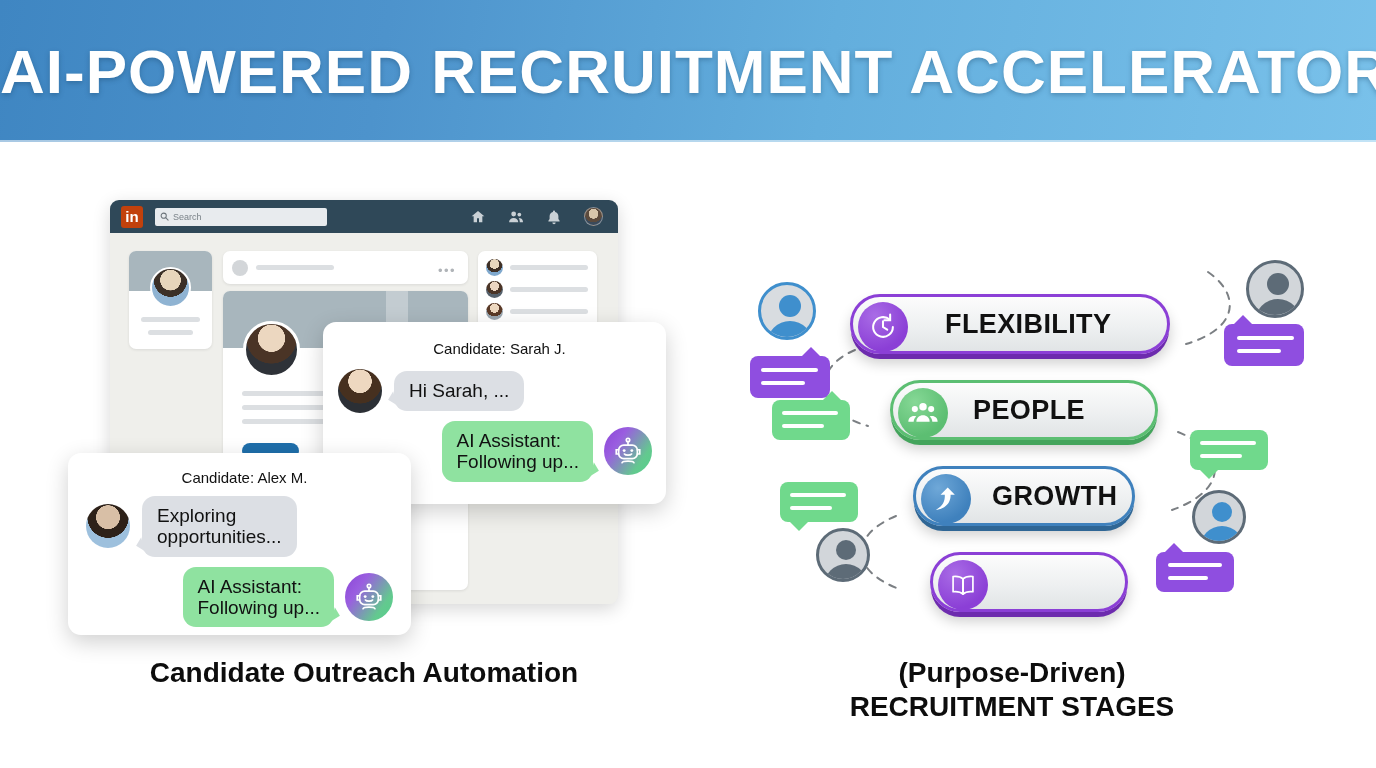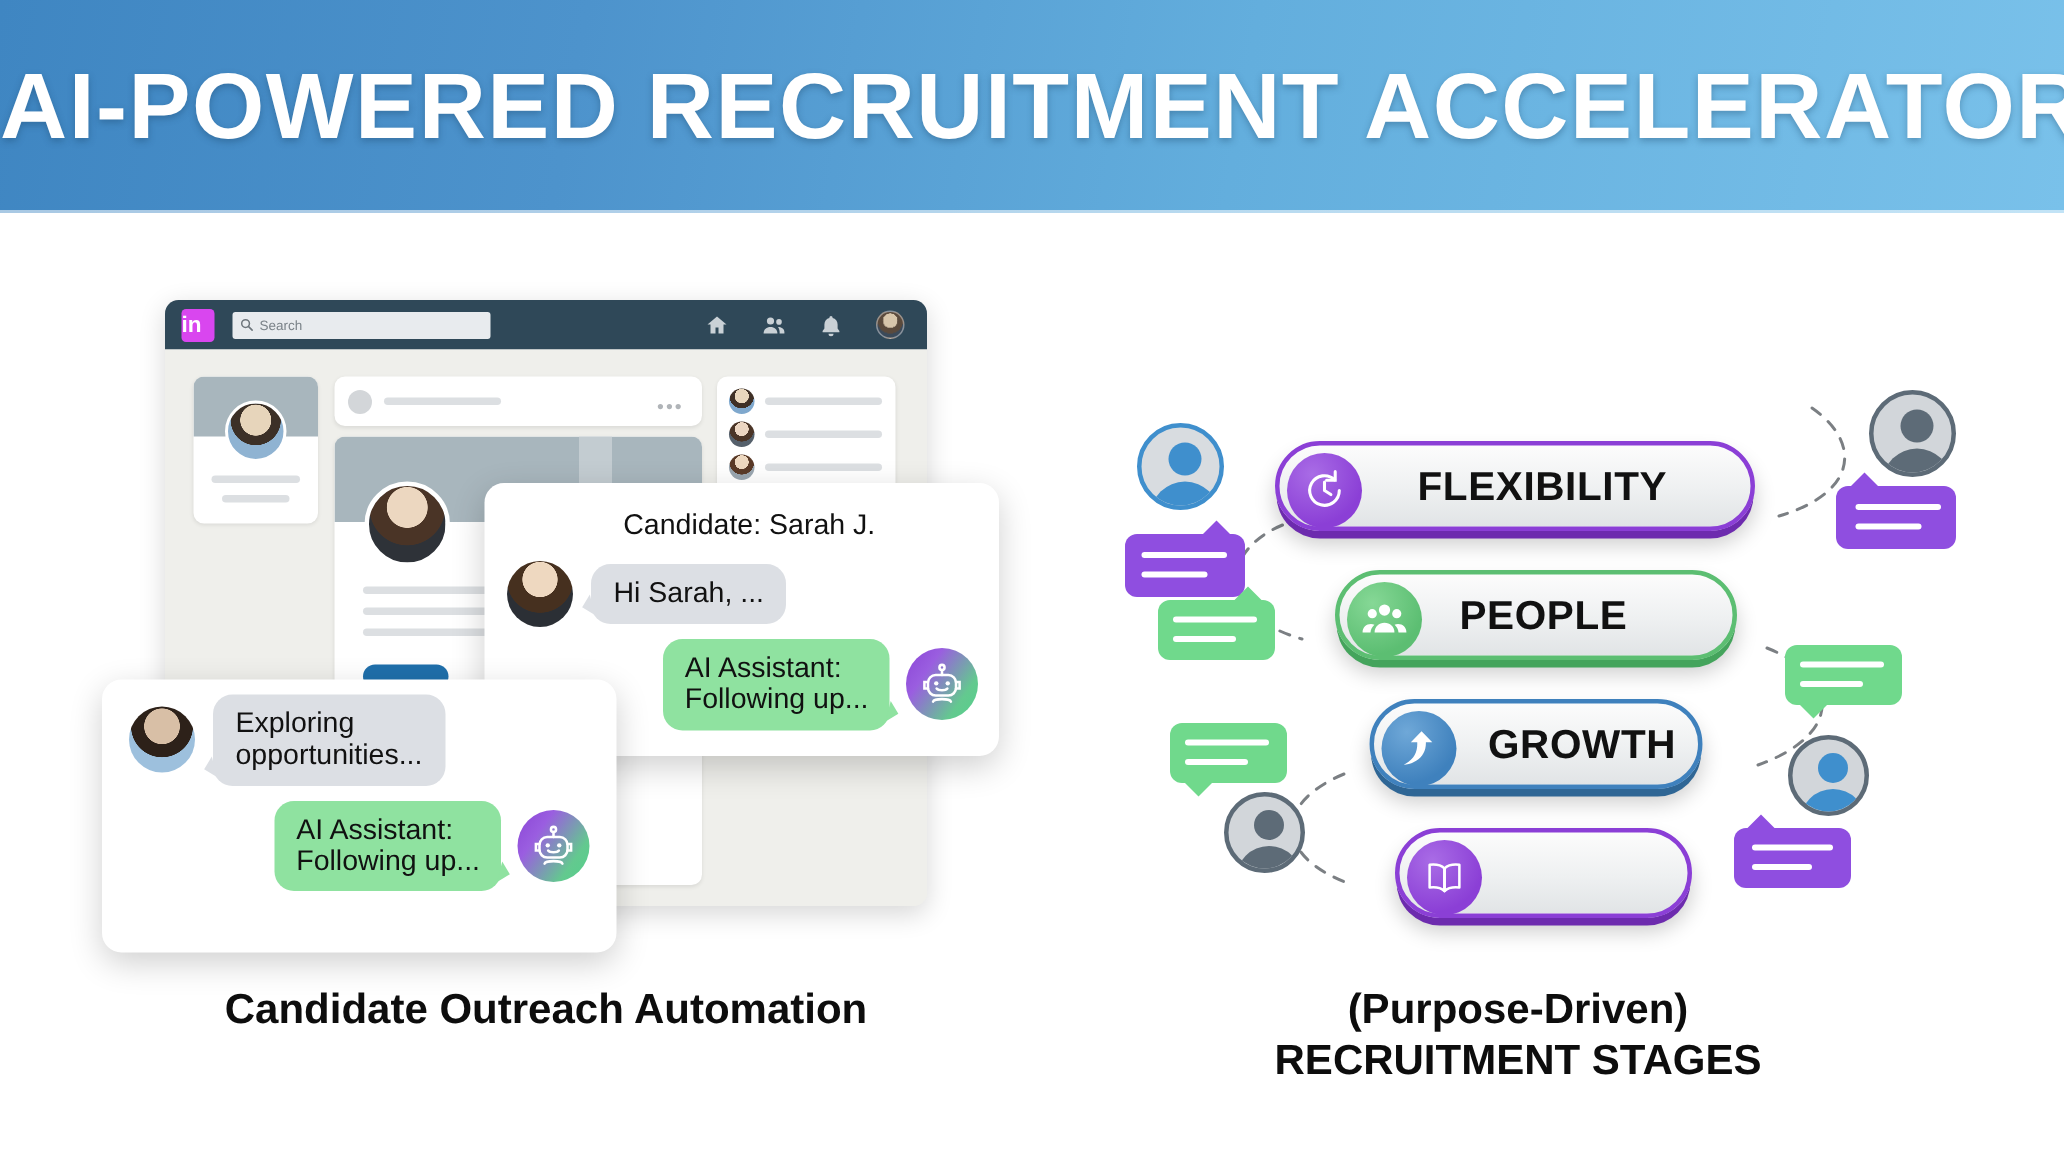--- a/index.html
+++ b/index.html
@@ -36,22 +36,22 @@
     position:absolute; left:50px; top:40px; width:508px; height:404px;
     background:#efefeb; border-radius:9px;
     box-shadow:0 5px 18px rgba(0,0,0,.16);
     overflow:hidden;
   }
   #li-navbar {
     position:absolute; left:0; top:0; width:508px; height:33px;
     background:#2f4858; display:flex; align-items:center; padding:0 11px;
   }
   #li-logo {
-    width:22px; height:22px; background:#d946ef; border-radius:3px;
-    color:#fff; font-size:15px; font-weight:700; line-height:21px; 
+    width:22px; height:22px; background:#c2410c; border-radius:3px;
+    color:#fff; font-size:15px; font-weight:700; line-height:21px; text-align:center;
     font-family:"Liberation Sans", sans-serif;
   }
   #li-search {
     margin-left:12px; width:172px; height:18px; background:#e8ebee;
     border-radius:2px; display:flex; align-items:center; padding:0 5px;
     font-size:9px; color:#7b8389;
   }
   .li-search-glass { width:9px; height:9px; margin-right:4px; flex:none; }
   #li-nav-icons { margin-left:auto; display:flex; align-items:center; gap:22px; padding-right:4px; }
   .li-nav-ico { width:16px; height:16px; opacity:.92; }
@@ -98,21 +98,21 @@
   .li-sug { position:absolute; left:8px; width:103px; height:18px; }
   .li-sug-av { position:absolute; left:0; top:0; width:17px; height:17px; border-radius:50%; }
   .li-sug-bar { position:absolute; left:24px; top:6px; width:78px; height:5px; background:#dcdfe2; border-radius:3px; }
 
   
   .chat-card {
     position:absolute; background:#fff; border-radius:13px;
     box-shadow:0 7px 22px rgba(0,0,0,.19);
   }
   .chat-title {
-    text-align:center; font-size:19px; font-weight:400; color:#111;
+    text-align:center; font-size:15px; font-weight:400; color:#111;
     font-family:"Liberation Sans", sans-serif;
     margin-left:10px;
   }
   .chat-row { display:flex; align-items:center; }
   .chat-av { width:44px; height:44px; border-radius:50%; flex:none; }
   .bubble-in {
     position:relative; background:#dcdfe4; border-radius:13px;
     padding:9px 15px; font-size:19px; color:#111; line-height:1.12;
     font-family:"Liberation Sans", sans-serif;
   }
@@ -289,20 +289,21 @@
           <circle cx="24.5" cy="19.5" r="1.7" fill="#fff" stroke="none"></circle>
           <path d="M15.8 23.6c1.3 1.8 7.1 1.8 8.4 0"></path>
           <path d="M9 18.5H6.2v5H9M31 18.5h2.8v5H31"></path>
           <path d="M13 33.8c1-2.6 13-2.6 14 0"></path>
         </svg>
       </div>
     </div>
   </div>
 
   <div class="chat-card" id="card-alex">
+    <div class="chat-title">Candidate: Alex M.</div>
     <div class="chat-row row1">
       <div class="chat-av" style="background:radial-gradient(circle at 50% 30%, #d8bfa6 0 31%, #2d2119 32% 54%, #9dc0dd 55% 100%);"></div>
       <div class="bubble-in">
         <div>Exploring</div>
         <div>opportunities...</div>
       </div>
     </div>
     <div class="chat-row row2">
       <div class="bubble-out">
         <div>AI Assistant:</div>

